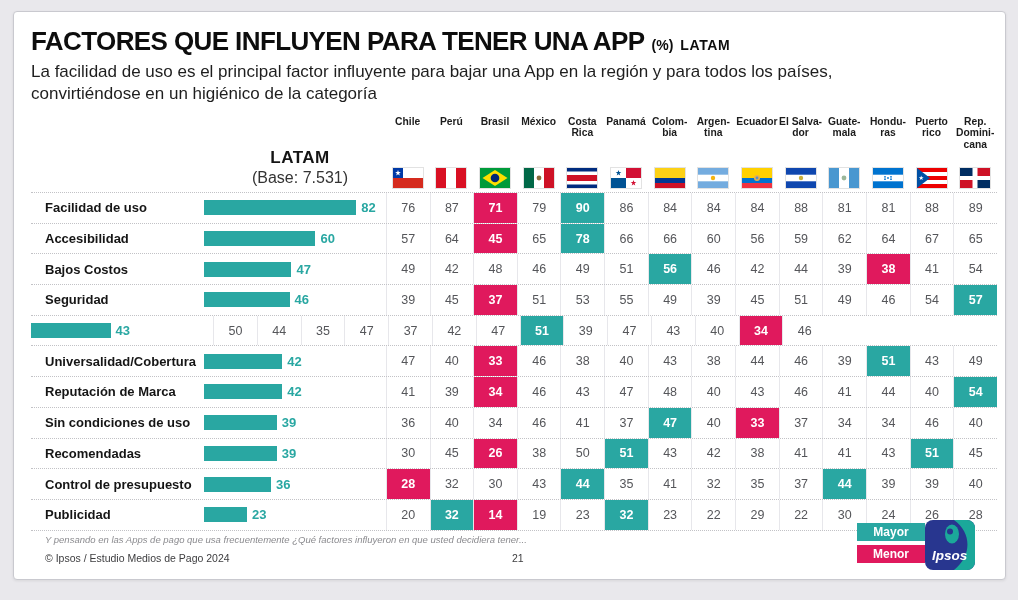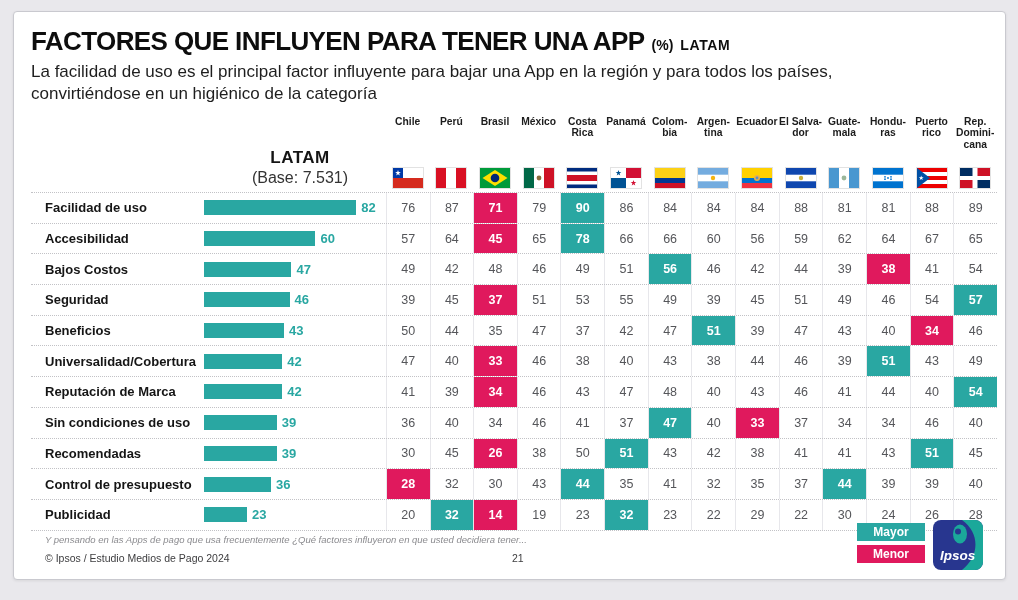--- a/index.html
+++ b/index.html
@@ -43,21 +43,21 @@
   .cell.menor{background:var(--magenta);color:#fff;font-weight:bold;}
 
   .footnote{position:absolute;left:31px;bottom:34px;font-style:italic;font-size:9.5px;color:#8b8b8f;}
   .copyright{position:absolute;left:31px;bottom:15px;font-size:10.5px;color:#3d3d3f;}
   .pagenum{position:absolute;left:498px;bottom:15px;font-size:10.5px;color:#3d3d3f;}
   .legend{position:absolute;right:80px;bottom:16px;display:flex;flex-direction:column;gap:4px;}
   .legend-tag{width:68px;height:18px;display:flex;align-items:center;justify-content:center;
               color:#fff;font-weight:bold;font-size:12px;}
   .legend-tag.mayor{background:var(--teal);}
   .legend-tag.menor{background:var(--magenta);}
-  .logo{position:absolute;right:22px;bottom:9px;width:50px;height:50px;}
+  .logo{position:absolute;right:30px;bottom:9px;width:50px;height:50px;}
 </style>
 </head>
 <body style="--teal: #29a7a2; --magenta: #e0195d;">
 
 <div class="card">
   <div class="titleblock">
     <div class="title-row">
       <span class="title">FACTORES QUE INFLUYEN PARA TENER UNA APP</span>
       <span class="title-pct">(%)</span>
       <span class="title-region">LATAM</span>
@@ -321,21 +321,20 @@
           <div class="cell">49</div>
           <div class="cell">39</div>
           <div class="cell">45</div>
           <div class="cell">51</div>
           <div class="cell">49</div>
           <div class="cell">46</div>
           <div class="cell">54</div>
           <div class="cell mayor">57</div>
         </div>
         <div class="row">
-          <div class="rlabel">Beneficios</div>
           <div class="rbar">
             <div class="bar" style="width: 79.5px;"></div>
             <span class="bval">43</span>
           </div>
           <div class="cell">50</div>
           <div class="cell">44</div>
           <div class="cell">35</div>
           <div class="cell">47</div>
           <div class="cell">37</div>
           <div class="cell">42</div>

